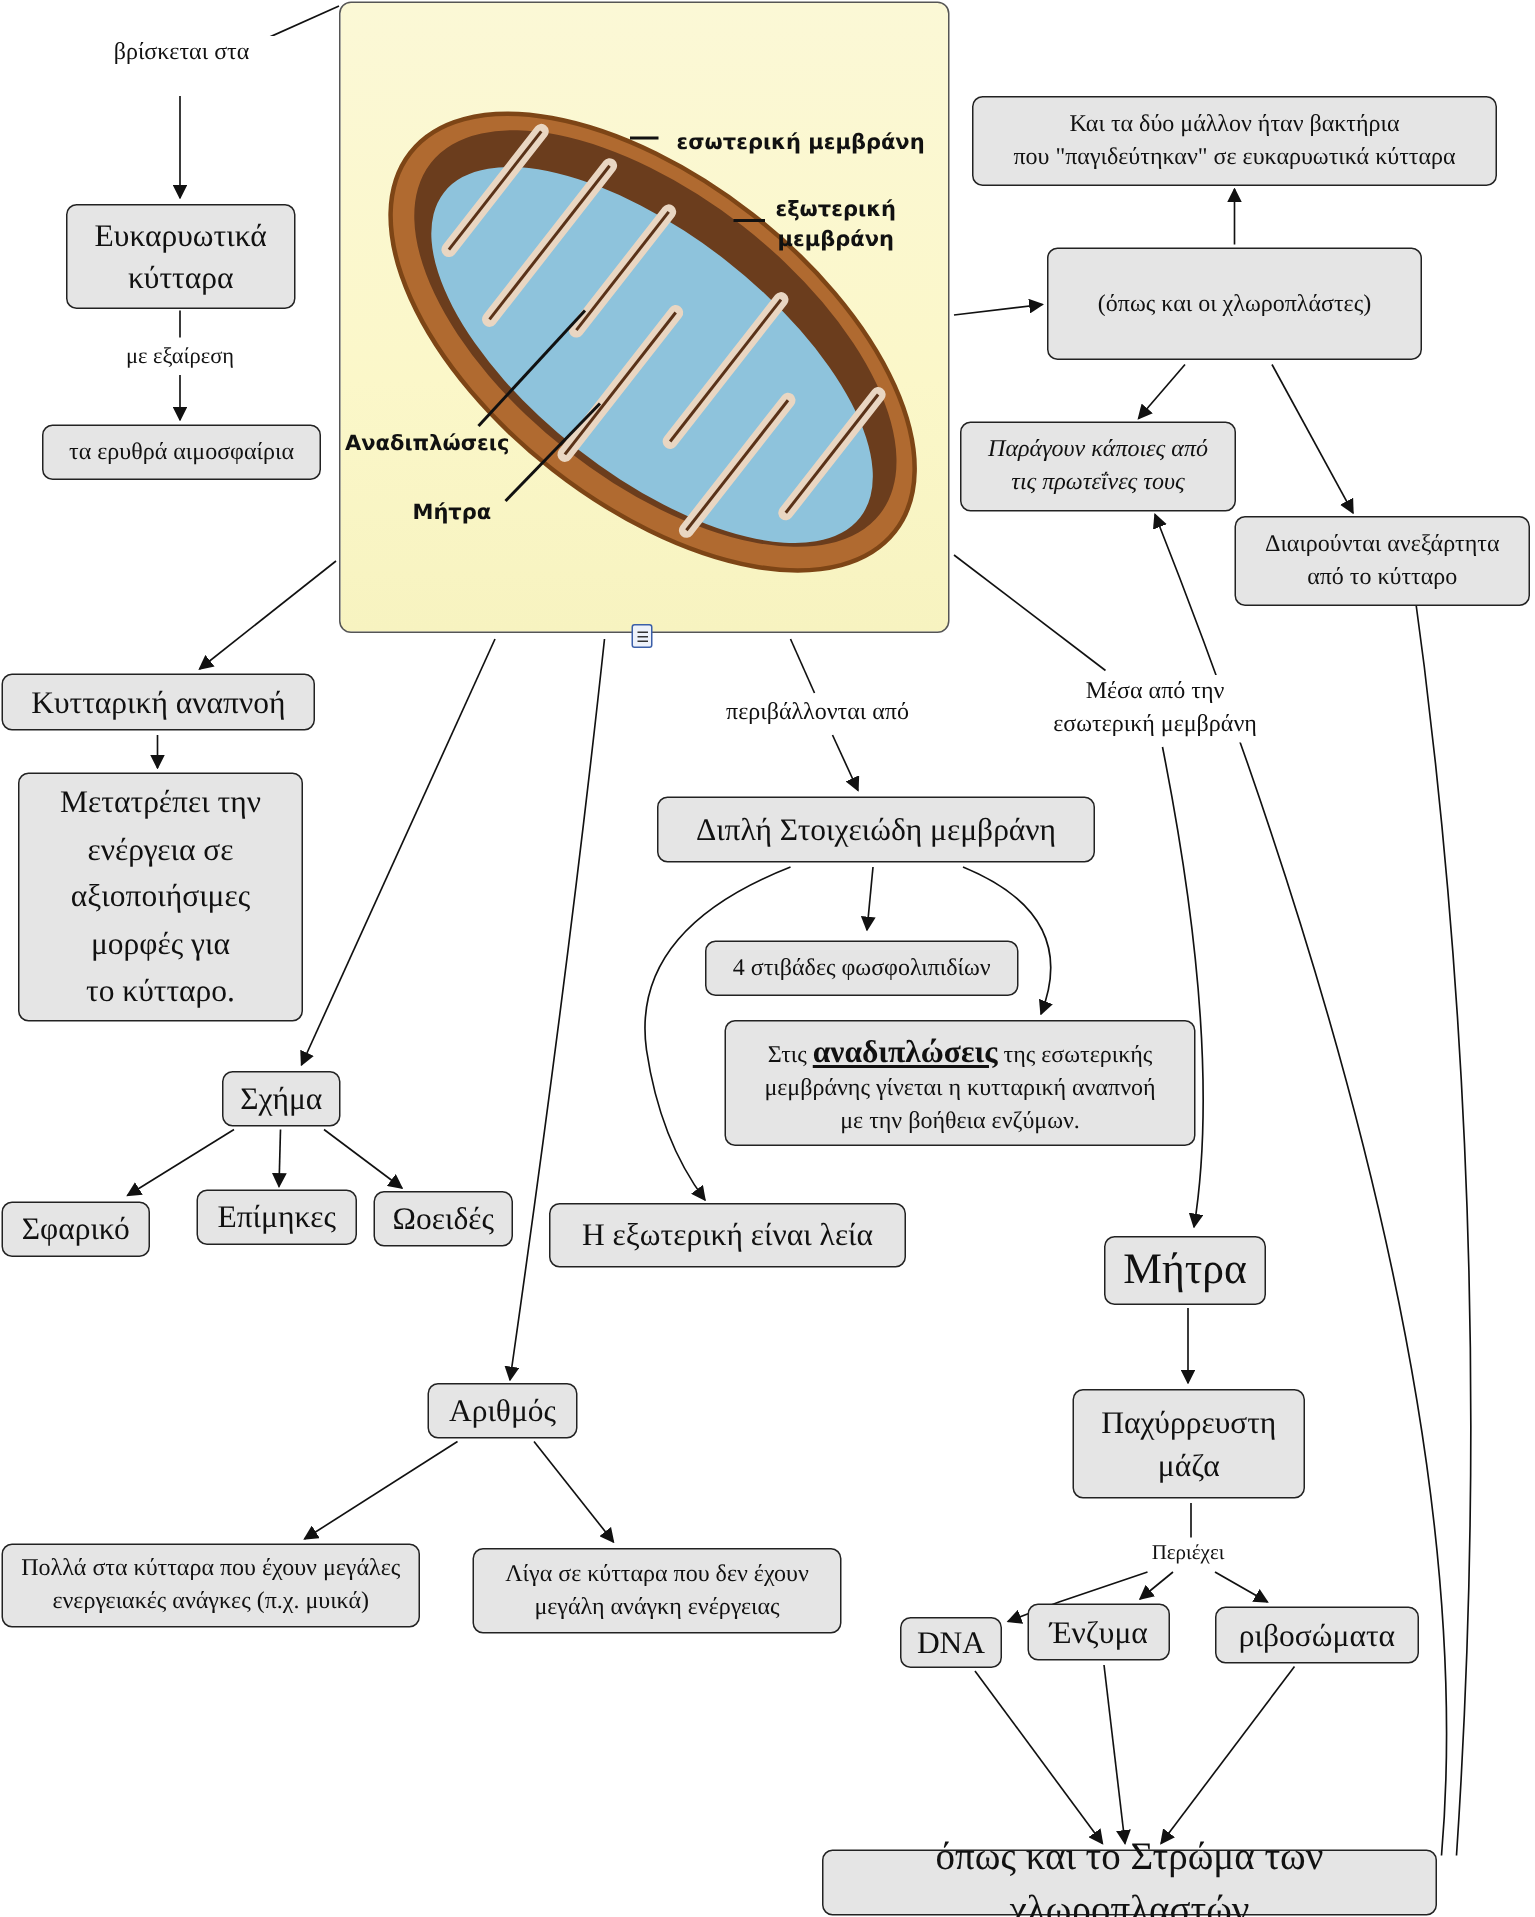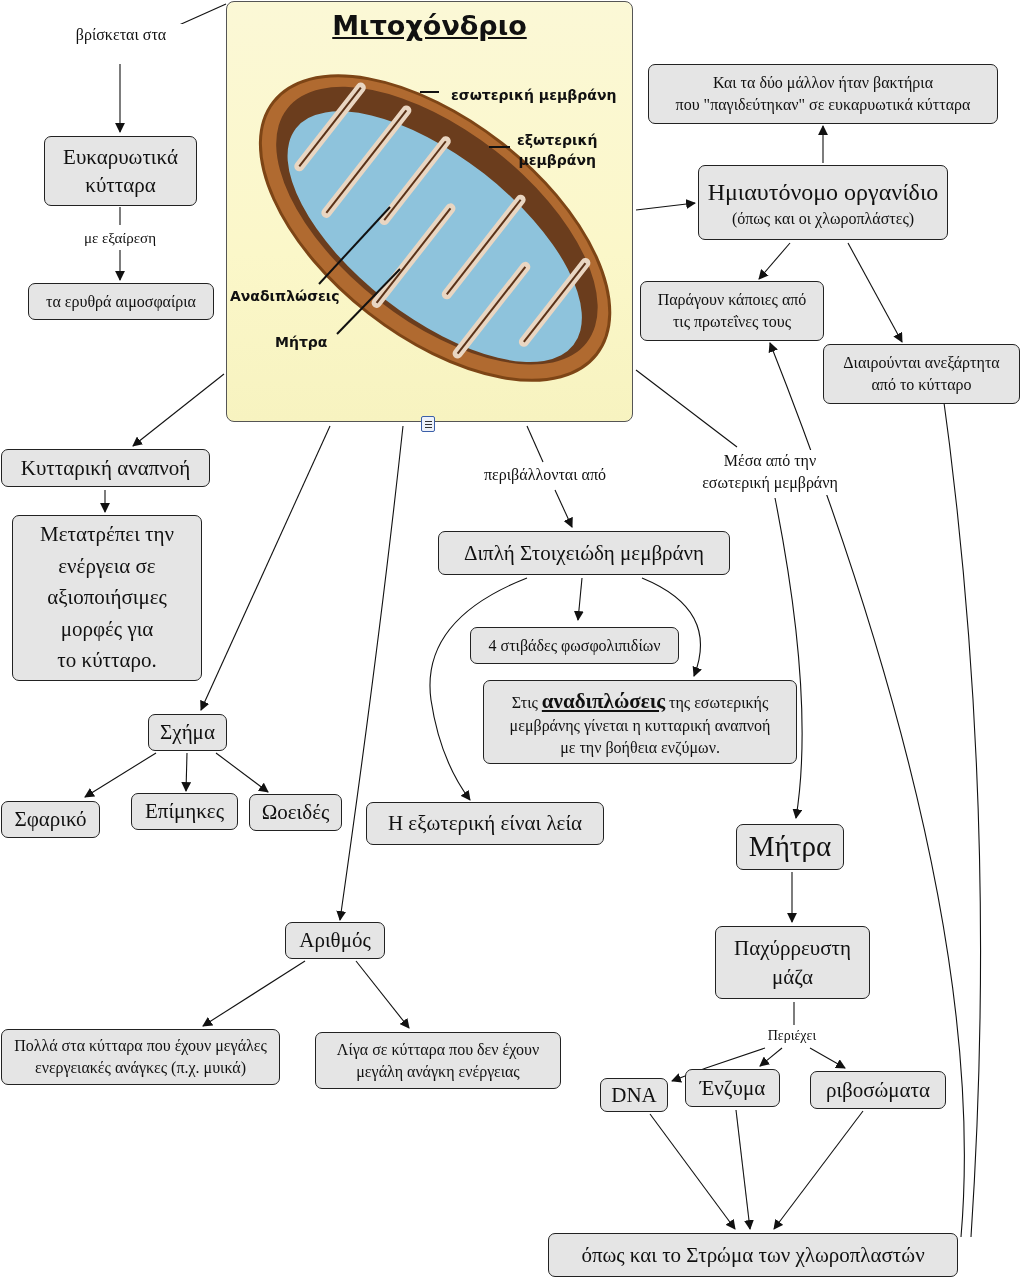--- a/index.html
+++ b/index.html
@@ -77,21 +77,20 @@
     <line x1="650" y1="1114" x2="735" y2="1229" marker-end="url(#arr)"></line>
     <line x1="736" y1="1110" x2="750" y2="1229" marker-end="url(#arr)"></line>
     <line x1="863" y1="1111" x2="774" y2="1229" marker-end="url(#arr)"></line>
 
     <path d="M961,1237 Q990,900 770,343" marker-end="url(#arr)"></path>
     <path d="M971,1237 Q1000,800 941,380" marker-end="url(#arr)"></path>
   </g>
 </svg>
 
 <div id="picture">
-  <div id="picture-title">Μιτοχόνδριο</div>
   <svg width="407" height="421" viewBox="0 0 407 421" style="position:absolute;left:0;top:0;">
     <g transform="rotate(38 205 230)">
       <ellipse cx="205" cy="225" rx="205" ry="108" fill="#b06a30" stroke="#7d4516" stroke-width="3"></ellipse>
       <ellipse cx="205" cy="222" rx="190" ry="95" fill="#6b3d1d"></ellipse>
       <ellipse cx="210" cy="232" rx="176" ry="80" fill="#8ec3dc"></ellipse>
       <g fill="none" stroke="#e9d6c2" stroke-width="10" stroke-linecap="round">
         <path d="M60,160 L60,260"></path>
         <path d="M110,150 L110,280"></path>
         <path d="M160,150 L160,250"></path>
         <path d="M205,320 L205,200"></path>
@@ -141,24 +140,23 @@
   </div>
 <div class="node" style="left:28px;top:283px;width:186px;height:37px;font-size:16px;font-family:Liberation Serif, serif;">
     <span>τα ερυθρά αιμοσφαίρια</span>
   </div>
 
 <div class="node" style="left:648px;top:64px;width:350px;height:60px;font-size:16px;">
     <span>Και τα δύο μάλλον ήταν βακτήρια
 που "παγιδεύτηκαν" σε ευκαρυωτικά κύτταρα</span>
   </div>
 <div class="node" style="left:698px;top:165px;width:250px;height:75px;flex-direction:column;">
-  <span style="font-size:24px;">Ημιαυτόνομο οργανίδιο</span>
   <span style="font-size:16px;">(όπως και οι χλωροπλάστες)</span>
 </div>
-<div class="node" style="left:640px;top:281px;width:184px;height:60px;font-size:16px;">
+<div class="node" style="left:640px;top:281px;width:184px;height:60px;font-size:16px;font-style:italic;">
     <span>Παράγουν κάποιες από
 τις πρωτεΐνες τους</span>
   </div>
 <div class="node" style="left:823px;top:344px;width:197px;height:60px;font-size:16px;">
     <span>Διαιρούνται ανεξάρτητα
 από το κύτταρο</span>
   </div>
 
 <div class="node" style="left:1px;top:449px;width:209px;height:38px;font-size:21px;">
     <span>Κυτταρική αναπνοή</span>
@@ -207,21 +205,21 @@
   </div>
 <div class="node" style="left:600px;top:1078px;width:68px;height:34px;font-size:21px;">
     <span>DNA</span>
   </div>
 <div class="node" style="left:685px;top:1069px;width:95px;height:38px;font-size:21px;">
     <span>Ένζυμα</span>
   </div>
 <div class="node" style="left:810px;top:1071px;width:136px;height:38px;font-size:21px;">
     <span>ριβοσώματα</span>
   </div>
-<div class="node" style="left:548px;top:1233px;width:410px;height:44px;font-size:21px;">
+<div class="node" style="left:548px;top:1233px;width:410px;height:44px;font-size:26px;">
     <span>όπως και το Στρώμα των χλωροπλαστών</span>
   </div>
 
 <div class="node" style="left:285px;top:922px;width:100px;height:37px;font-size:21px;">
     <span>Αριθμός</span>
   </div>
 <div class="node" style="left:1px;top:1029px;width:279px;height:56px;font-size:16px;">
     <span>Πολλά στα κύτταρα που έχουν μεγάλες
 ενεργειακές ανάγκες (π.χ. μυικά)</span>
   </div>

